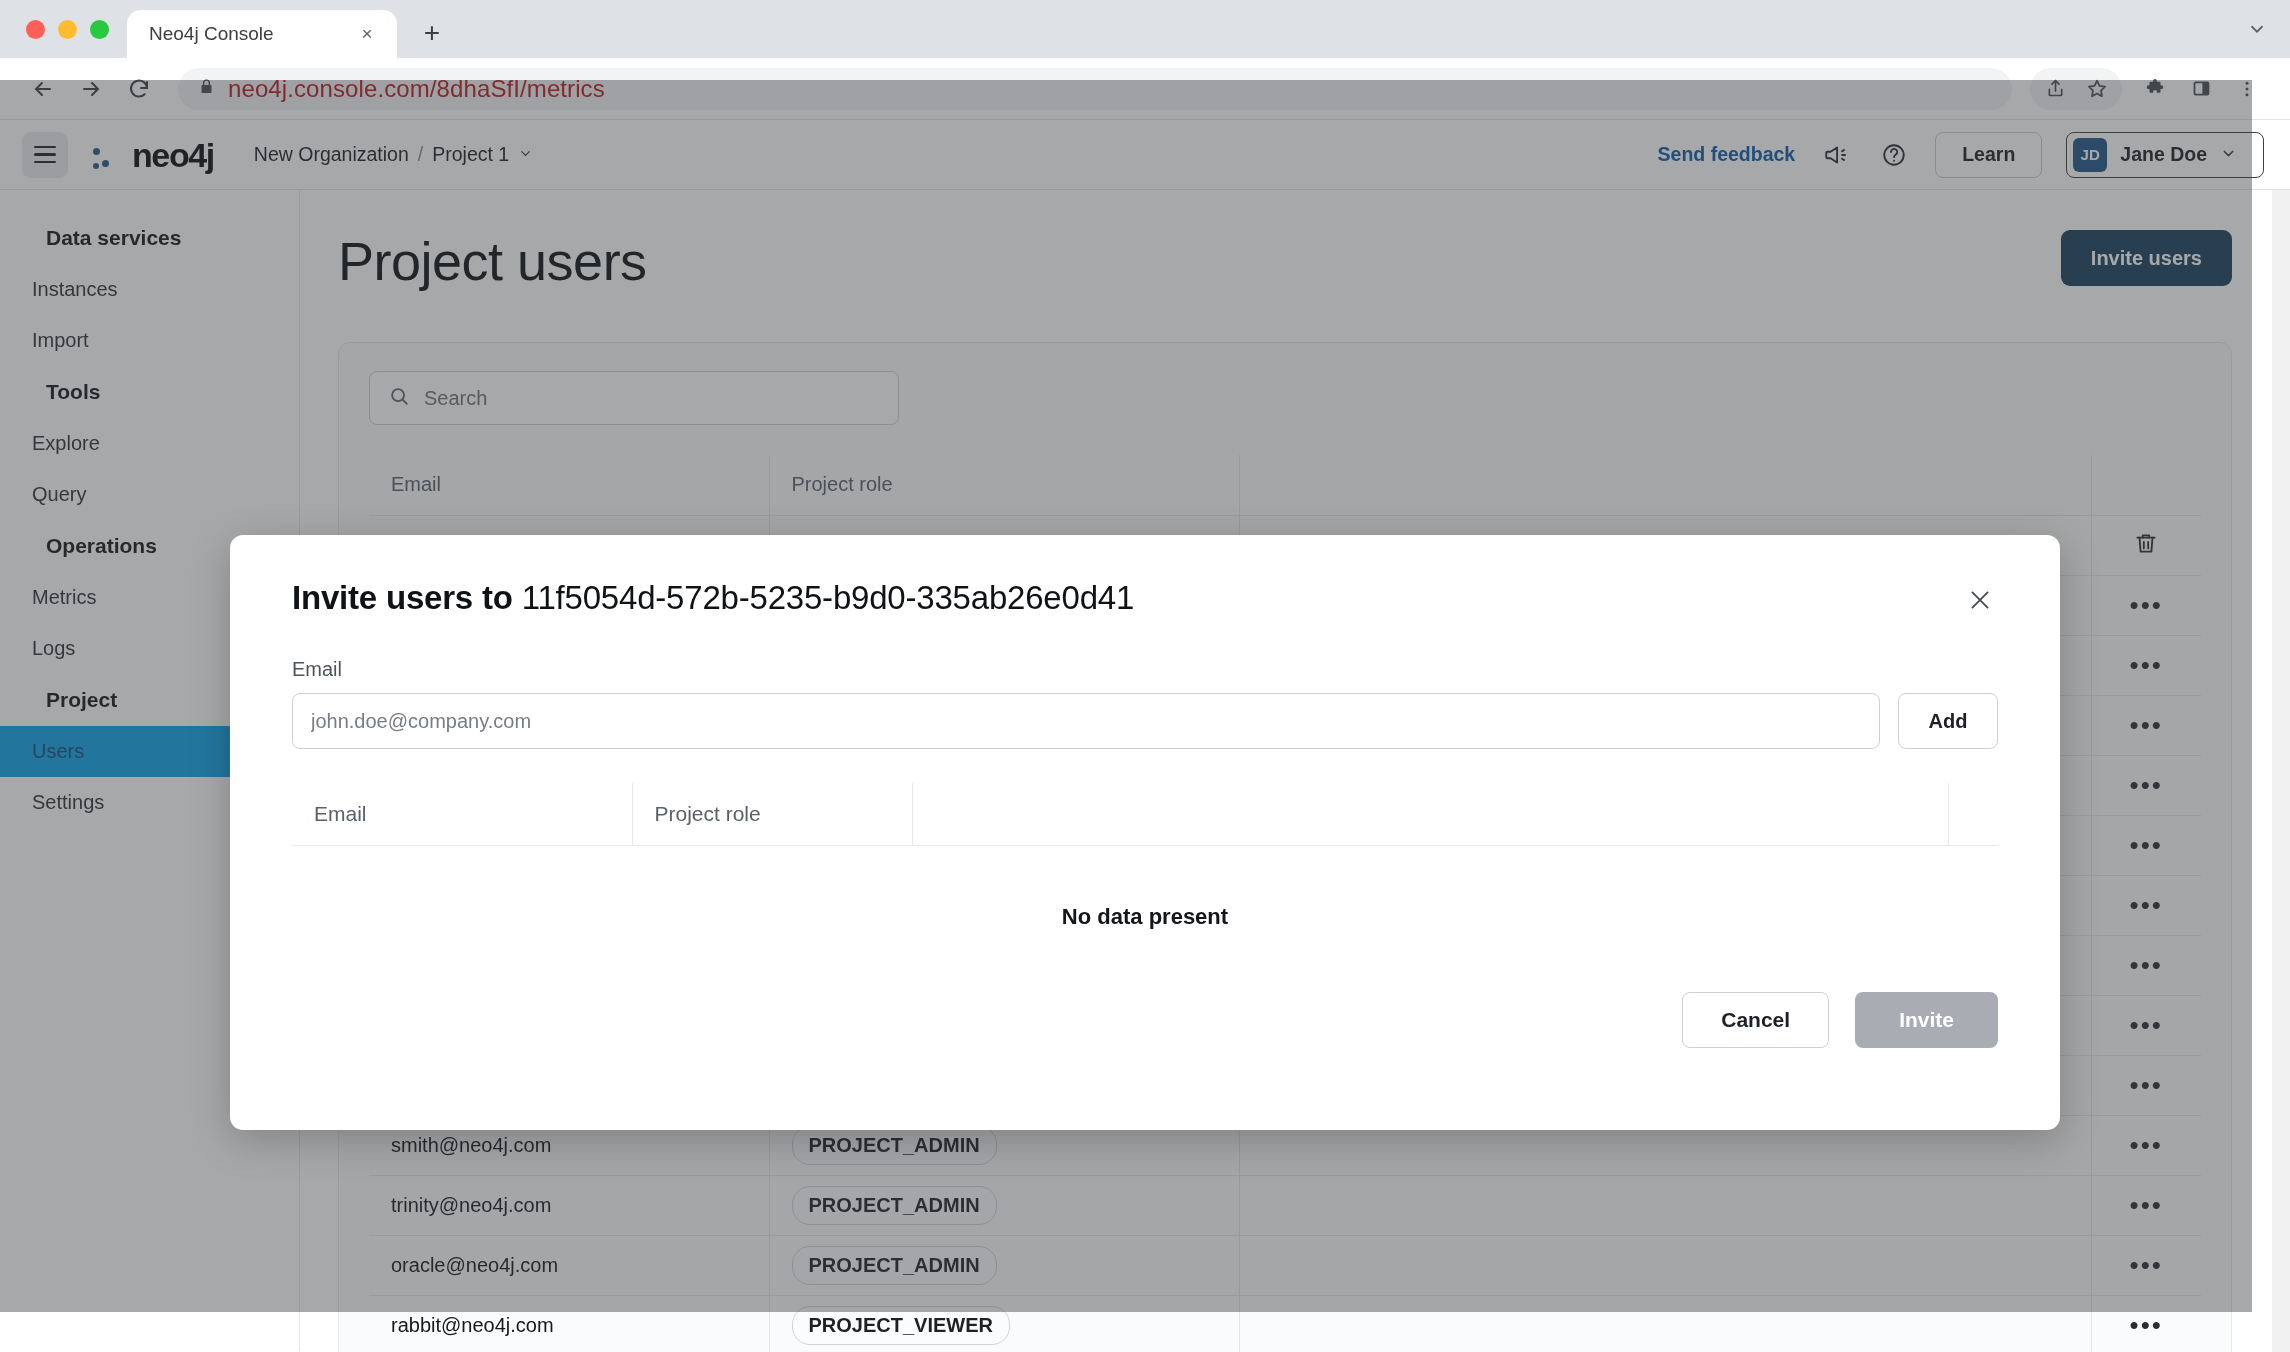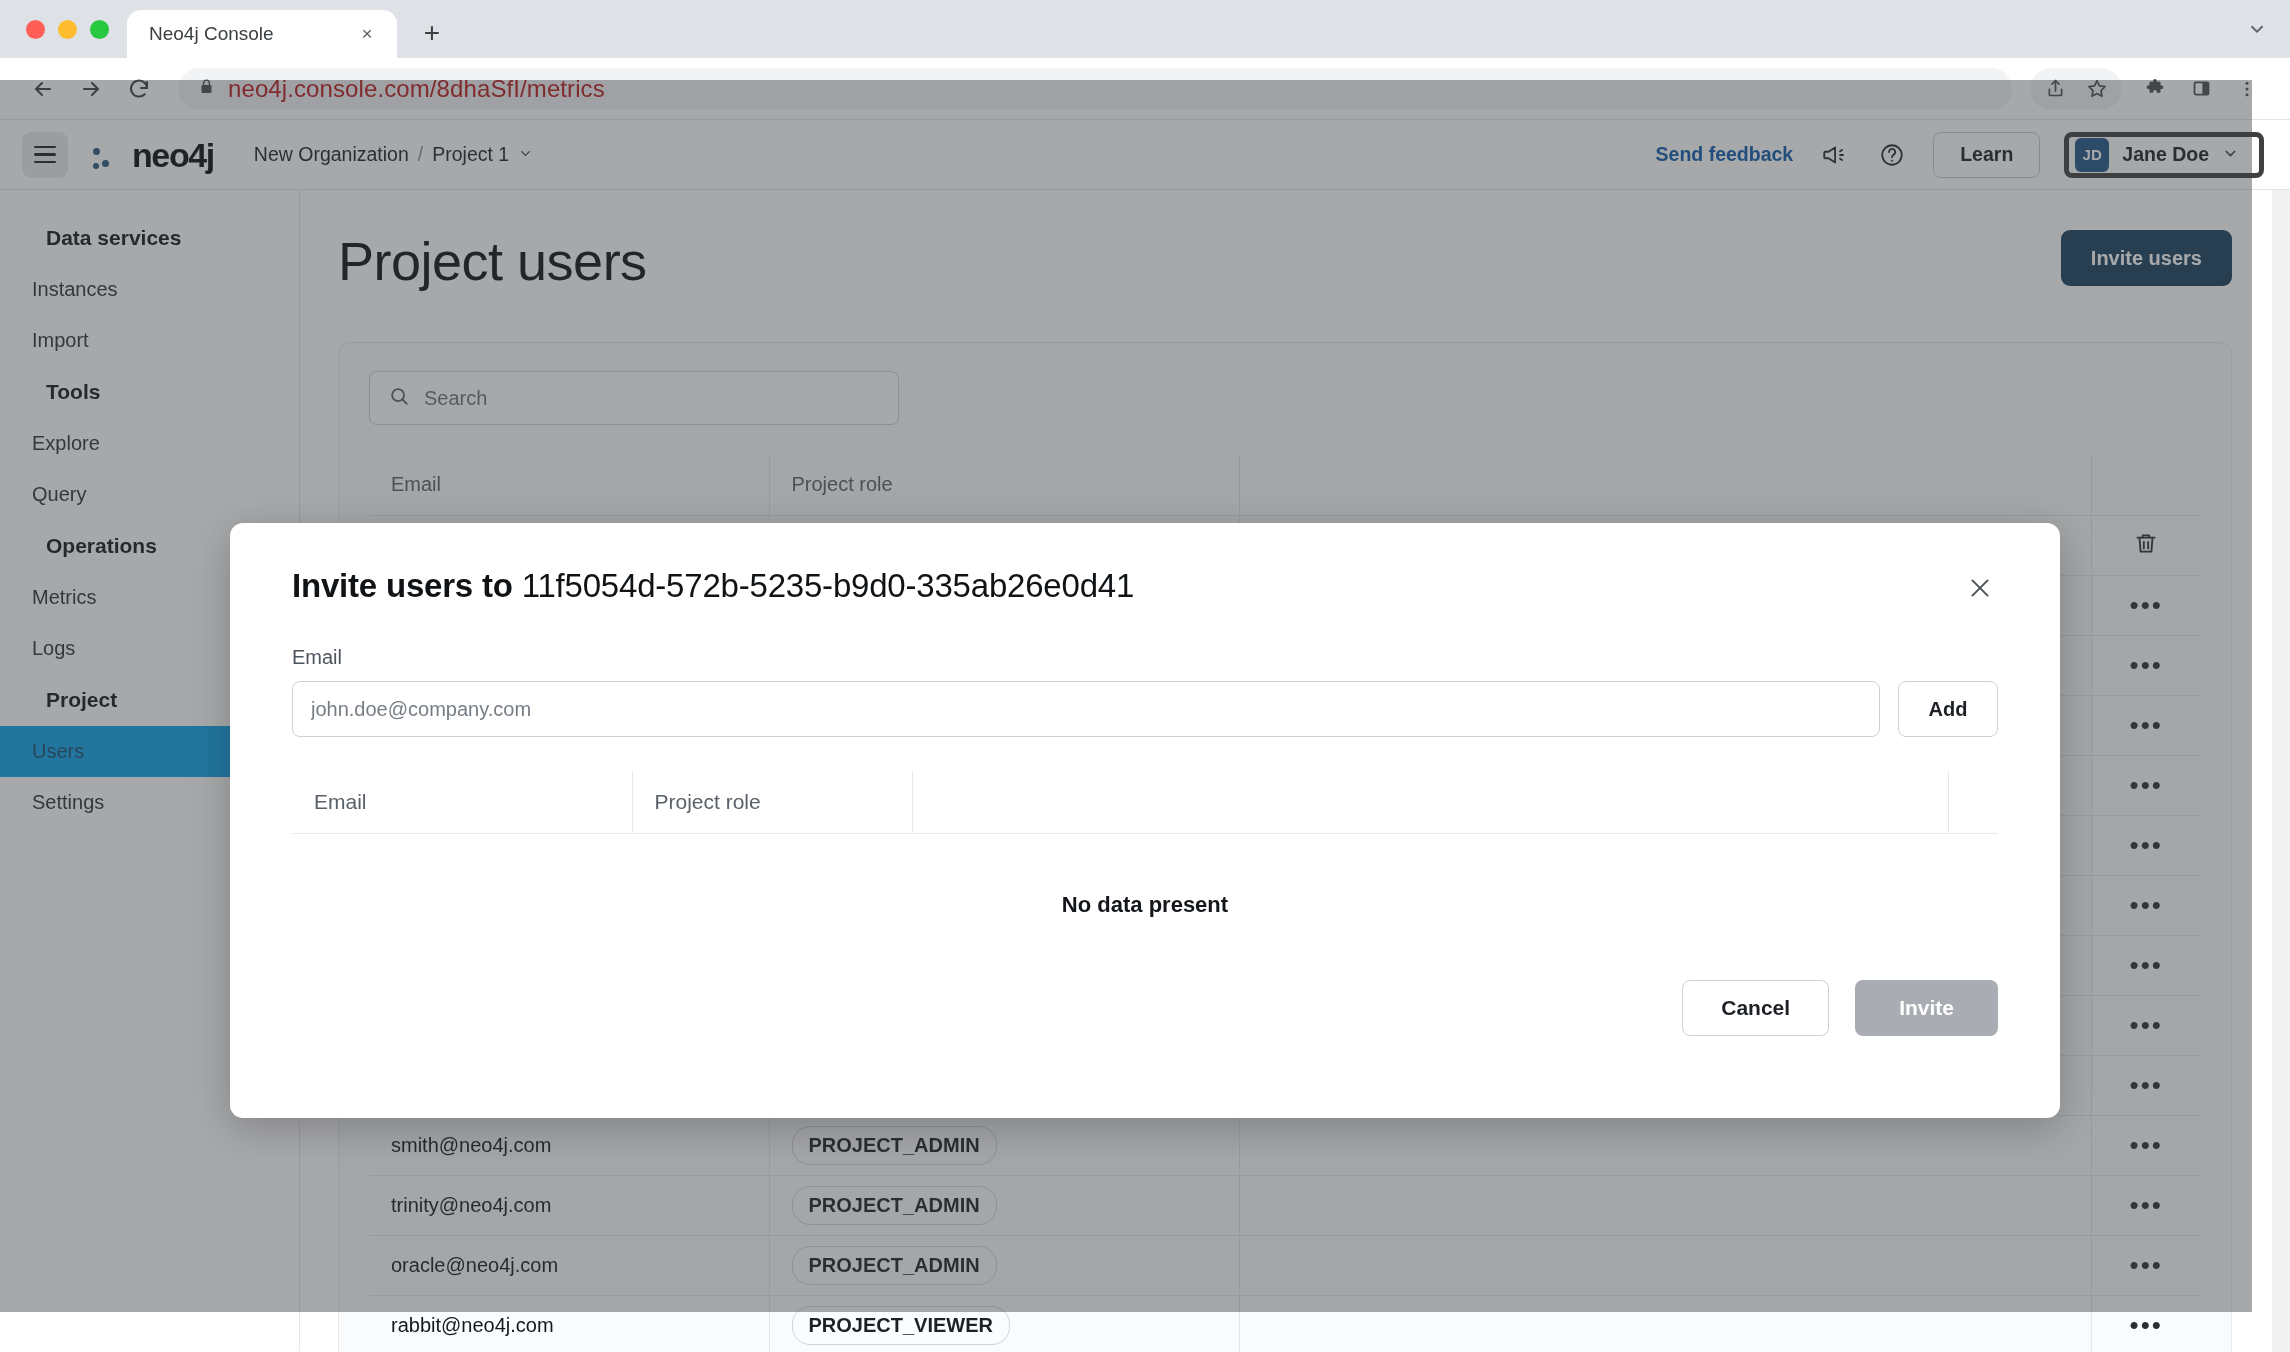--- a/index.html
+++ b/index.html
@@ -101,22 +101,22 @@
 
   .appbar-right { margin-left: auto; display: flex; align-items: center; gap: 24px; }
   .link-feedback { color: #0b5cab; font-size: 19.5px; font-weight: 700; }
   .ic-btn { width: 34px; height: 34px; display: flex; align-items: center; justify-content: center; color: #25292e; }
   .btn-outline {
     height: 46px; border: 1px solid #c8ccd1; border-radius: 8px; background: #fff;
     display: flex; align-items: center; justify-content: center;
     padding: 16px 26px; font-size: 19.5px; font-weight: 700; color: #1c1f23;
   }
   .user-btn {
-    height: 46px; border: 5px solid #404040; border-radius: 8px; background: #fff;
-    display: flex; align-items: center; gap: 13px; padding: 0 20px 0 6px;
+    height: 46px; border: 1px solid #404040; border-radius: 8px; background: #fff;
+    display: flex; align-items: center; gap: 13px; padding: 0 26px 0 6px;
   }
   .avatar {
     width: 34px; height: 34px; border-radius: 6px; background: #1e5787; color: #fff;
     display: flex; align-items: center; justify-content: center;
     font-size: 15px; font-weight: 700; letter-spacing: .3px;
   }
   .user-name { font-size: 19.5px; font-weight: 700; color: #1c1f23; }
 
   
   .body-row { display: flex; height: 1161px; }
@@ -178,21 +178,21 @@
   
   .overlay {
     position: absolute; left: 0; top: 70px; right: 0; bottom: 0;
     background: rgba(60,62,66,.45);
   }
   .scroll-gutter {
     position: absolute; right: 0; top: 70px; bottom: 0; width: 18px;
     background: rgba(0,0,0,.06);
   }
   .modal {
-    position: absolute; left: 230px; top: 403px; width: 1830px; height: 595px;
+    position: absolute; left: 230px; top: 415px; width: 1830px; height: 595px;
     background: #ffffff; border-radius: 13px; box-shadow: 0 10px 40px rgba(0,0,0,.22);
     padding: 44px 62px 0 62px;
   }
   .modal-title-row { display: flex; align-items: flex-start; }
   .modal-title { font-size: 33px; color: #101316; letter-spacing: -.2px; }
   .modal-title b { font-weight: 700; }
   .modal-title span.uuid { font-weight: 400; }
   .modal-close {
     margin-left: auto; width: 36px; height: 36px; margin-top: 3px;
     display: flex; align-items: center; justify-content: center; color: #4c5157;

